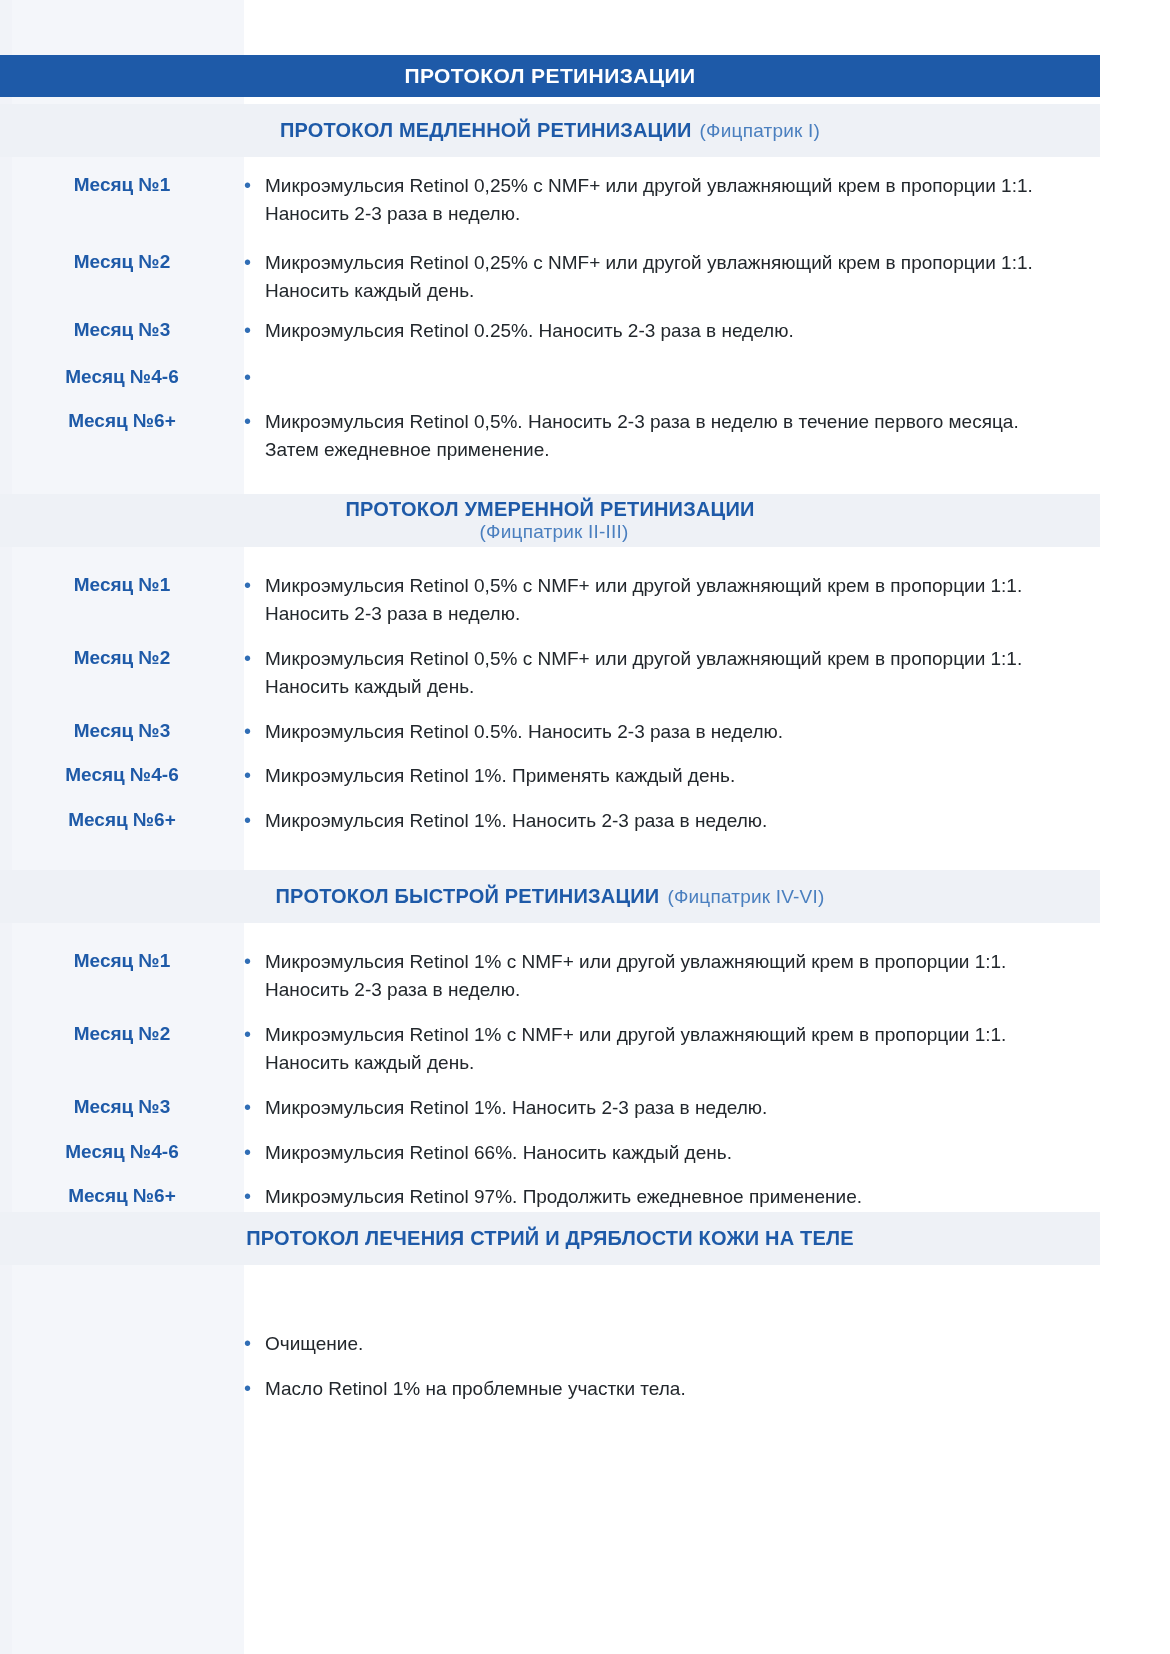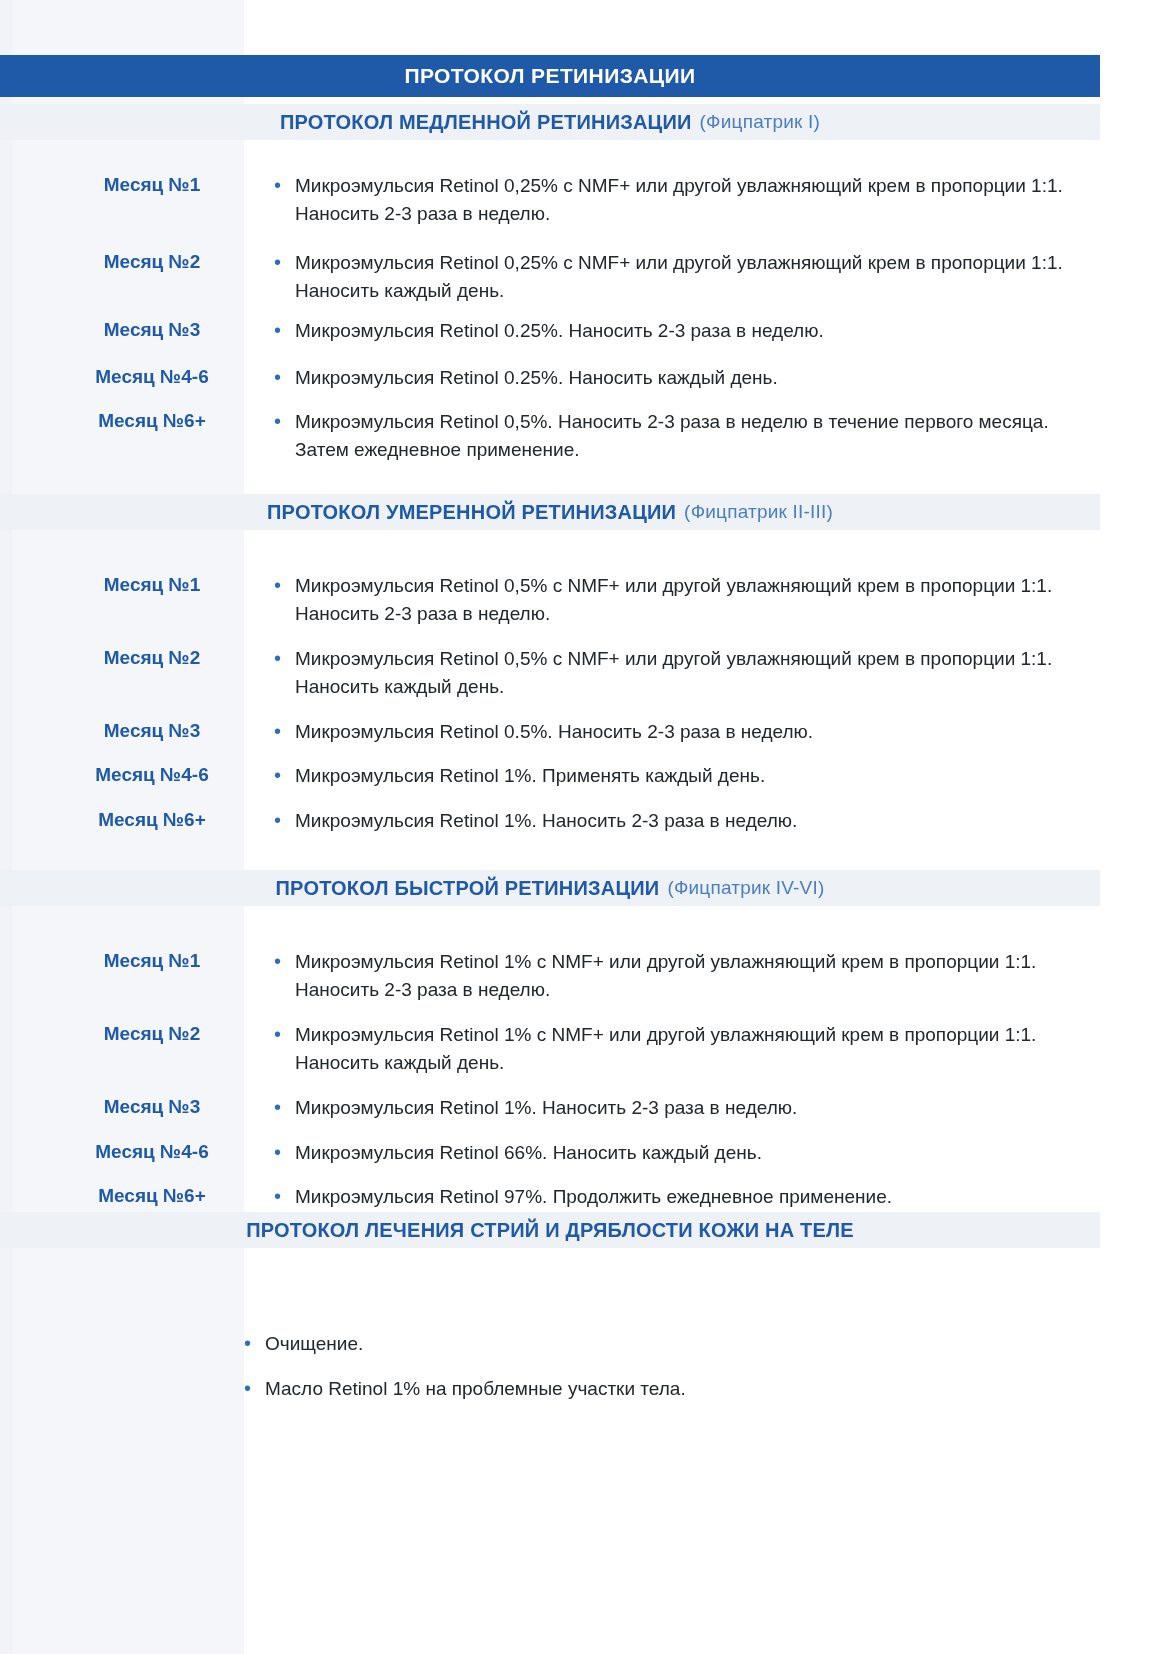--- a/index.html
+++ b/index.html
@@ -56,21 +56,21 @@
     display: flex;
     align-items: center;
     justify-content: center;
   }
 
   
   .section-head {
     position: absolute;
     left: 0;
     width: 1100px;
-    height: 36px;
+    height: 53px;
     background: #eef1f6;
     display: flex;
     align-items: center;
     justify-content: center;
     color: #1e5aa8;
     font-size: 20px;
     font-weight: bold;
     letter-spacing: 0.2px;
   }
   .section-head .sub {
@@ -80,21 +80,20 @@
     font-size: 19px;
   }
 
   
   .row {
     position: absolute;
     left: 0;
     width: 1100px;
     display: flex;
     align-items: flex-start;
-    margin-left: 30px;
   }
   .row .month {
     width: 244px;
     flex: 0 0 244px;
     text-align: center;
     color: #1e5aa8;
     font-weight: bold;
     font-size: 19px;
     padding-top: 2px;
     box-sizing: border-box;
@@ -164,33 +163,32 @@
     <div class="content">
       <span class="bullet">•</span>
       <span class="text">Микроэмульсия Retinol 0.25%. Наносить 2-3 раза в неделю.</span>
     </div>
   </div>
 
   <div class="row" style="top:364px;">
     <div class="month">Месяц №4-6</div>
     <div class="content">
       <span class="bullet">•</span>
-      <span class="text">Микроэмульсия Retinol 0.25%. Наносить каждый день.</span>
     </div>
   </div>
 
   <div class="row" style="top:408px;">
     <div class="month">Месяц №6+</div>
     <div class="content">
       <span class="bullet">•</span>
       <span class="text">Микроэмульсия Retinol 0,5%. Наносить 2-3 раза в неделю в течение первого месяца. Затем ежедневное применение.</span>
     </div>
   </div>
 
-  <div class="section-head" style="top:494px;">
+  <div class="section-head" style="top:494px;flex-direction:column;">
     <span>ПРОТОКОЛ УМЕРЕННОЙ РЕТИНИЗАЦИИ</span>
     <span class="sub">(Фицпатрик II-III)</span>
   </div>
 
   <div class="row" style="top:572px;">
     <div class="month">Месяц №1</div>
     <div class="content">
       <span class="bullet">•</span>
       <span class="text">Микроэмульсия Retinol 0,5% с NMF+ или другой увлажняющий крем в пропорции 1:1. Наносить 2-3 раза в неделю.</span>
     </div>

